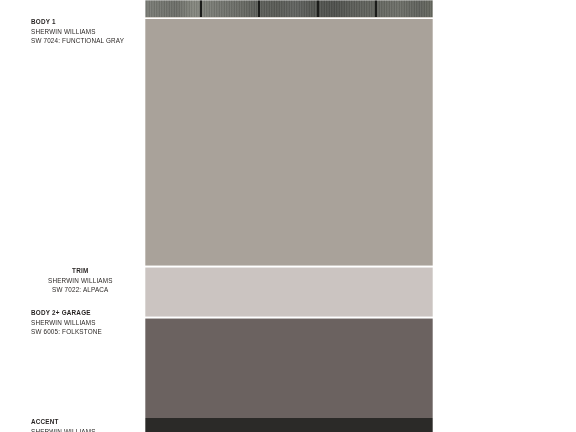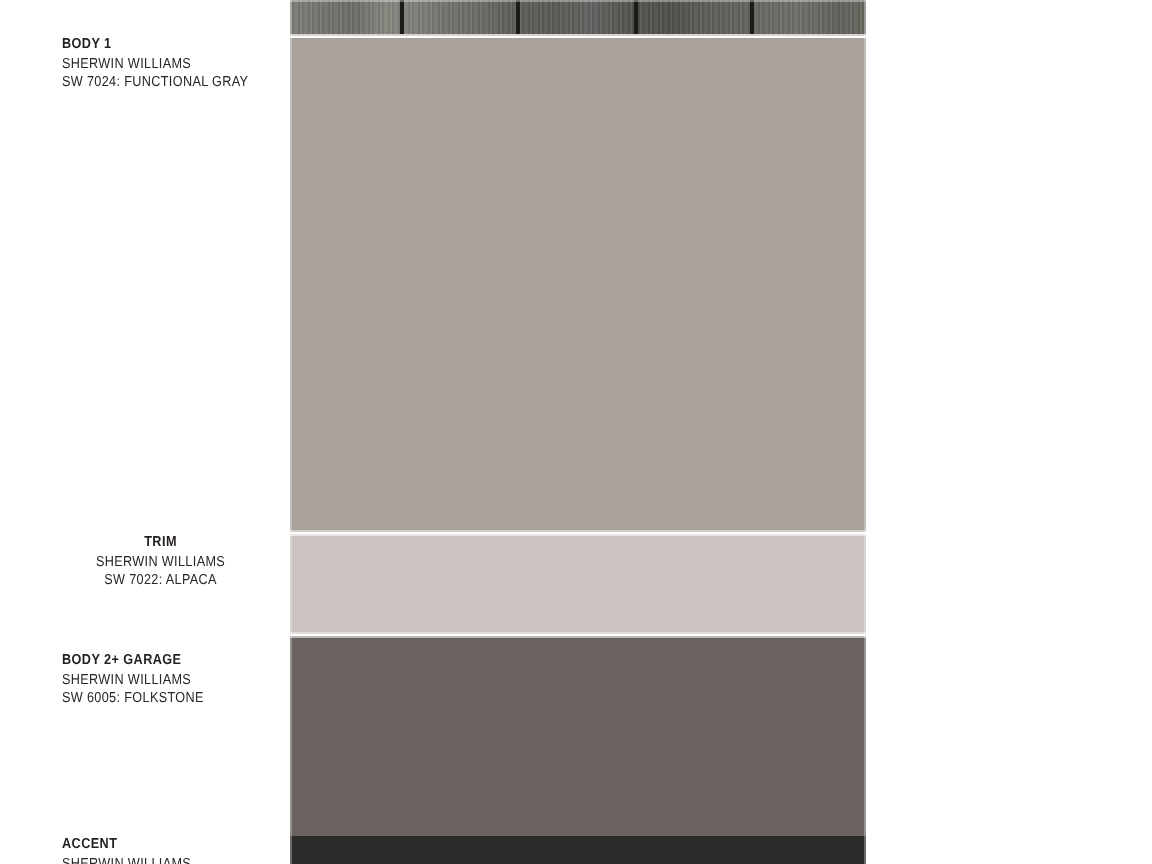--- a/index.html
+++ b/index.html
@@ -122,21 +122,21 @@
     line-height:9.5px;
     text-transform:uppercase;
     transform:scaleX(0.88);
     transform-origin:left center;
     white-space:nowrap;
     color:#2a2624;
   }
 
   #label-body1  { top:17px; }
   #label-trim   { top:266px;text-align:center; }
-  #label-body2  { top:325px; }
+  #label-body2  { top:308px; }
   #label-accent { top:417px; }
 </style>
 </head>
 <body>
 
 <div id="board">
 
   <div id="swatch-column">
 
     <div class="swatch" id="swatch-siding">

